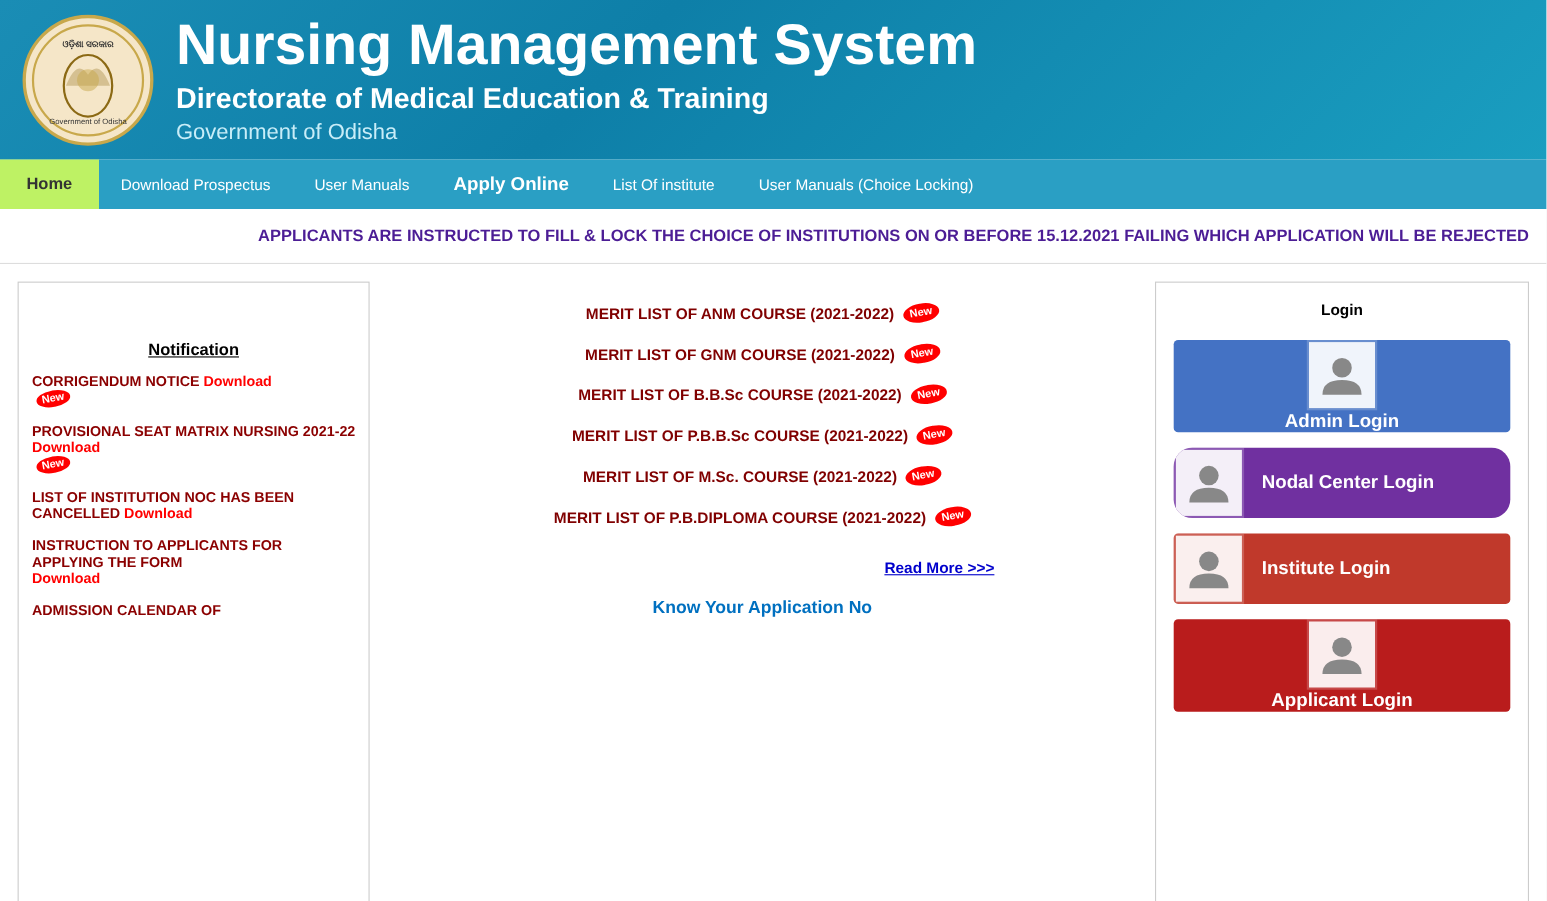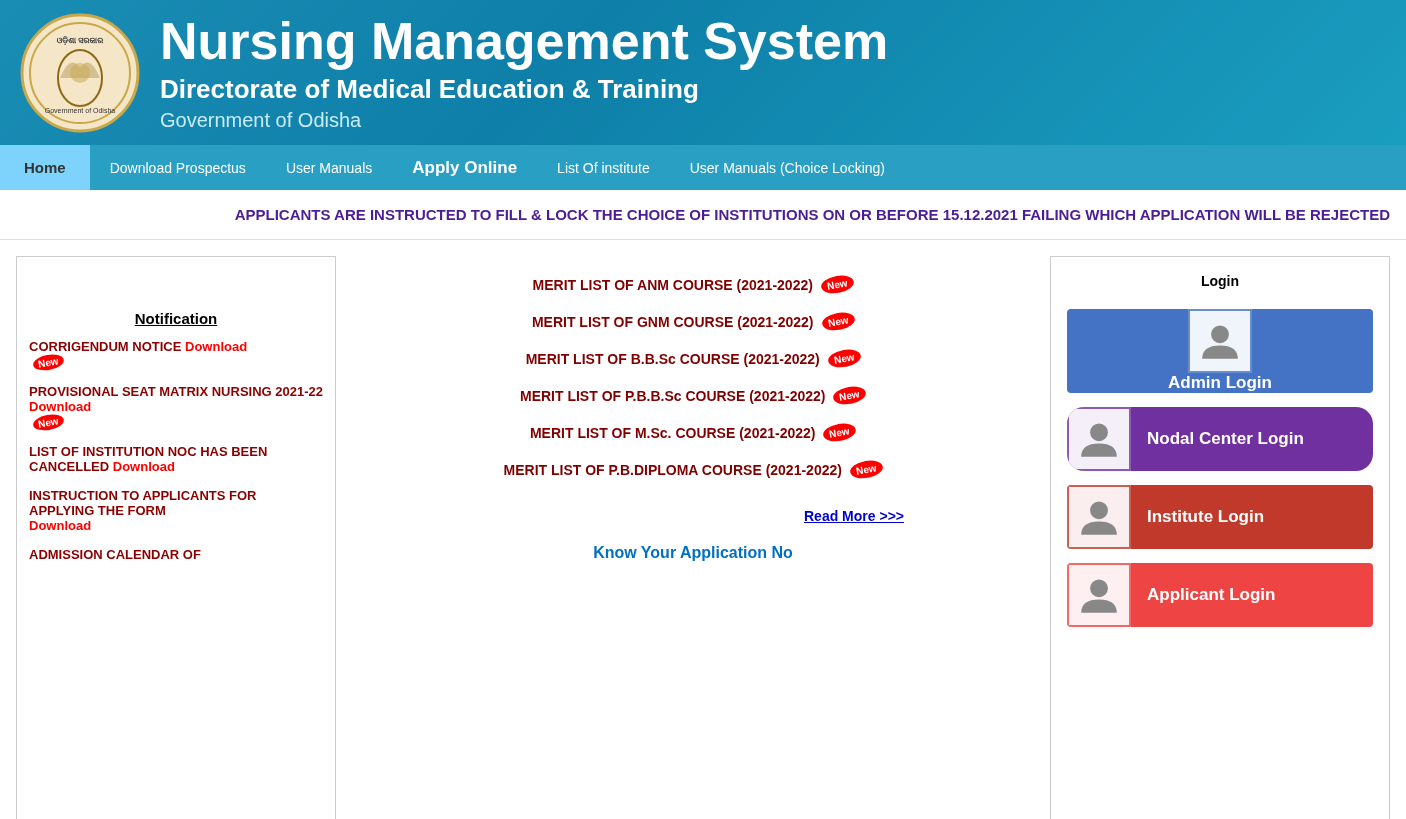--- a/index.html
+++ b/index.html
@@ -53,21 +53,21 @@
       display: flex;
       align-items: center;
       font-size: 14px;
       cursor: pointer;
       white-space: nowrap;
       text-decoration: none;
       border: none;
       background: transparent;
     }
     .nav-item.home {
-      background: #7dd3fc;
+      background: #bef264;
       color: #333;
       font-weight: bold;
       font-size: 15px;
       padding: 0 24px;
     }
     .nav-item.apply-online {
       font-weight: bold;
       font-size: 17px;
     }
 
@@ -219,21 +219,21 @@
     .login-btn-label {
       padding: 0 16px;
       font-size: 17px;
       font-weight: bold;
       color: white;
       flex: 1;
     }
     .btn-admin { background: #4472c4; flex-direction: column; }
     .btn-nodal { background: #7030a0; border-radius: 17px; }
     .btn-institute { background: #c0392b; }
-    .btn-applicant { background: #ef4444; }
+    .btn-applicant { background: #b91c1c; flex-direction: column; }
 
     .login-btn-icon-wrap {
       width: 60px;
       height: 60px;
       background: rgba(255,255,255,0.9);
       display: flex;
       align-items: center;
       justify-content: center;
       margin: 2px;
     }

